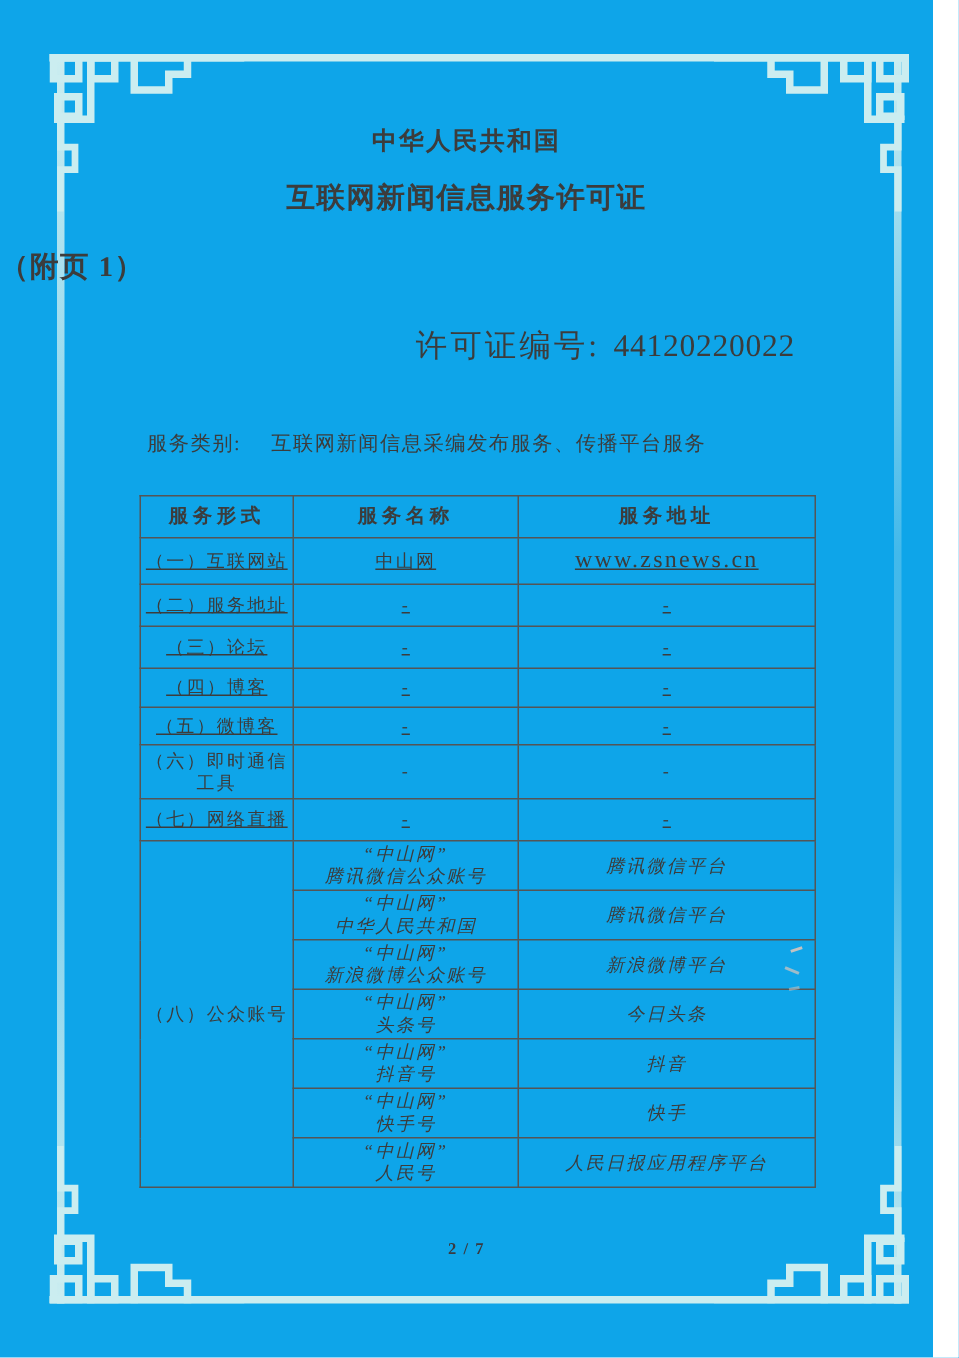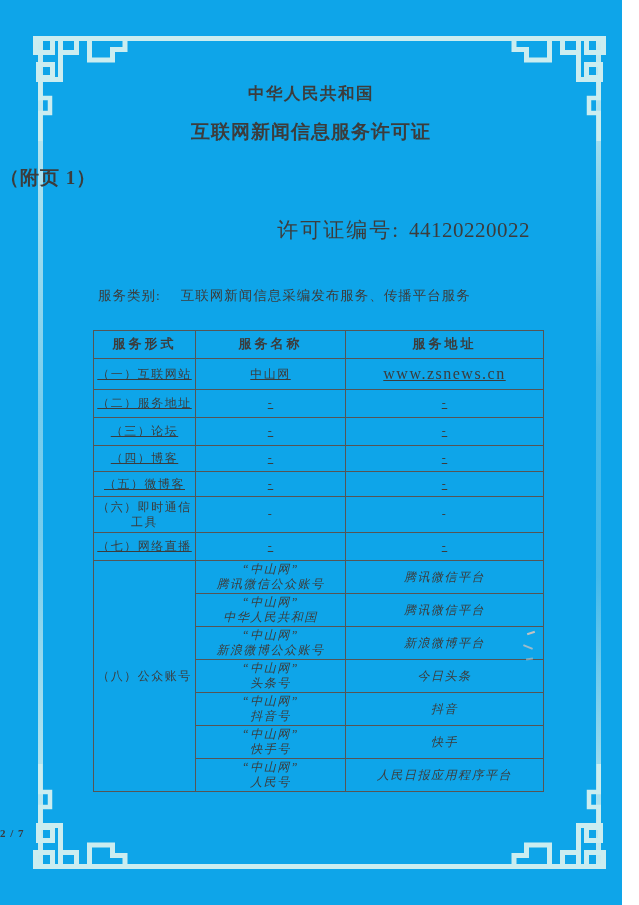--- a/index.html
+++ b/index.html
@@ -58,21 +58,21 @@
   table.services th{font-weight:700;font-size:13px;letter-spacing:3px;height:25px;}
   td.c1{text-align:left;padding-left:7px;letter-spacing:.5px;}
   tr.r{height:28px;text-decoration:underline;}
   tr.r-tall{height:36px;}
   tr.sub{height:33px;}
   td.groupcell{letter-spacing:.5px;text-align:left;padding-left:7px;margin-left:25px;}
   .acct div{white-space:nowrap;font-style:italic;}
   .addr{letter-spacing:1.5px;font-style:italic;}
   .url{letter-spacing:.5px;font-size:16px;}
   
-  .pageno{position:absolute;left:0;right:0;top:827px;text-align:left;
+  .pageno{position:absolute;left:0;right:0;top:827px;text-align:center;
     font-size:11px;font-weight:700;letter-spacing:1px;color:#3a3a40;}
 </style>
 </head>
 <body>
 
 <div class="page">
 
   <div class="frame frame-top"></div>
   <div class="frame frame-bottom"></div>
   <div class="frame frame-left"></div>

